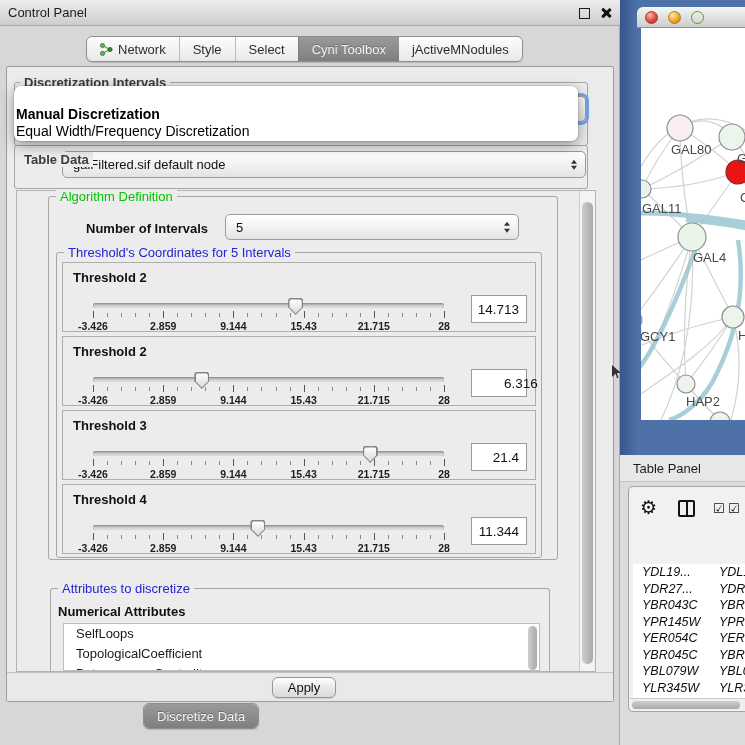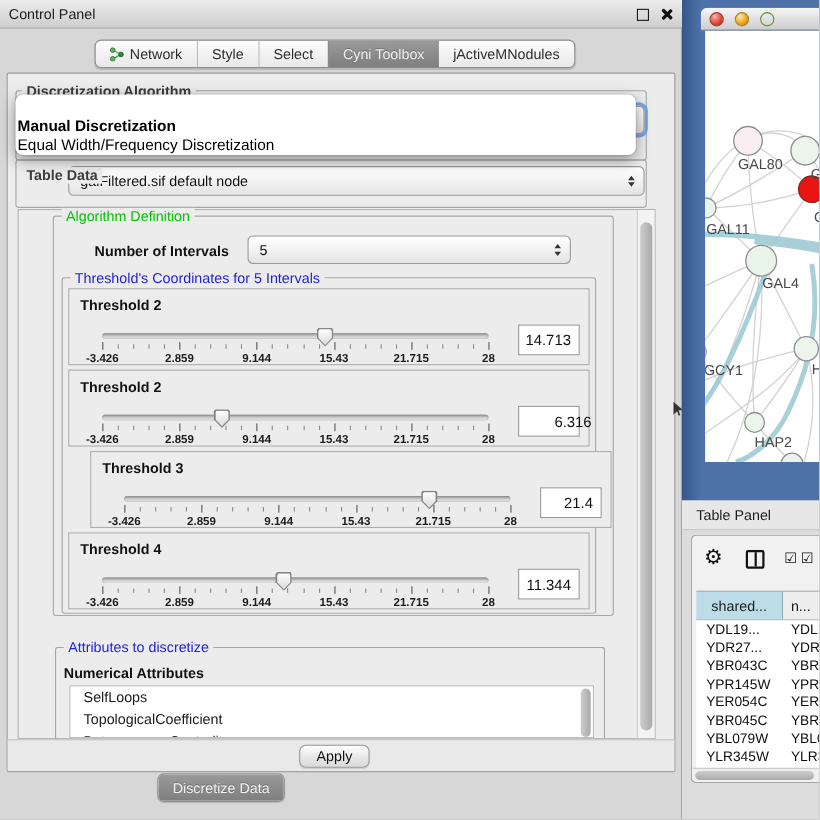--- a/index.html
+++ b/index.html
@@ -84,21 +84,21 @@
   .tp-header span{position:absolute;left:13px;top:6px;font-size:13px;color:#1c1c1c;}
   .tp-body{left:628px;top:486px;width:117px;height:226px;background:#f1f1f1;border:1px solid #a3a3a3;border-right:none;border-radius:5px 0 0 5px;}
   .gear{position:absolute;font-family:"DejaVu Sans",sans-serif;font-size:19px;color:#111;line-height:1;}
   .split-icon{position:absolute;width:17px;height:17px;border:2px solid #111;border-radius:2px;}
   .split-icon::before{content:"";position:absolute;left:5.5px;top:0;width:2px;height:13px;background:#111;}
   .cb-icon{position:absolute;font-family:"DejaVu Sans",sans-serif;font-size:13px;color:#111;line-height:1;}
   .tp-headrow{position:absolute;left:4px;top:50px;right:0;height:27px;display:flex;border-top:1px solid #9f9f9f;border-bottom:1px solid #9f9f9f;font-size:13px;color:#1a1a1a;}
   .tp-hc1{width:79px;background:#bcdde8;border-right:1px solid #8aa7b1;display:flex;align-items:center;justify-content:center;}
   .tp-hc2{flex:1;background:#ededed;display:flex;align-items:center;padding-left:7px;}
   .tp-rows{position:absolute;left:4px;top:77px;right:0;height:138px;overflow:hidden;background:#fff;}
-  .tp-row{display:flex;height:16.5px;line-height:16.5px;font-size:12.5px;color:#0d0d0d;}
+  .tp-row{display:flex;height:16.5px;line-height:16.5px;font-size:12.5px;color:#0d0d0d;font-style:italic;}
   .tp-cell{white-space:nowrap;overflow:hidden;}
   .tp-cell.c0{width:79px;padding-left:9px;}
   .tp-cell.c1{flex:1;padding-left:7px;}
 
   .cursor{width:9px;height:13px;background:#333;clip-path:polygon(0 0,100% 62%,55% 62%,72% 100%,55% 100%,40% 68%,0 92%);}
   svg text{font-family:"Liberation Sans",sans-serif;}
 </style>
 </head>
 <body>
 
@@ -134,21 +134,21 @@
         </div>
       <div class="seg">
           <span>jActiveMNodules</span>
         </div>
     </div>
   </div>
 
   <div class="abs content-panel"></div>
 
   <div class="abs group" style="left:14px;top:82px;width:574px;height:64px;"></div>
-  <div class="abs group-label lbl-dark" style="left:20px;top:75px;">Discretization Algorithm</div>
+  <div class="abs group-label lbl-dark" style="left:20px;top:75px;">Discretization Intervals</div>
 
   <div class="abs combo focusring" style="left:60px;top:96px;width:526px;height:26px;z-index:5;">
     <div class="stepper">
         <span class="tri-up"></span>
         <span class="tri-dn"></span>
       </div>
   </div>
 
   <div class="abs group" style="left:14px;top:145px;width:574px;height:44px;"></div>
   <div class="abs group-label lbl-dark" style="left:20px;top:152px;z-index:2;">Table Data</div>
@@ -260,21 +260,21 @@
           <span style="left: 20%;">2.859</span>
           <span style="left: 40%;">9.144</span>
           <span style="left: 60%;">15.43</span>
           <span style="left: 80%;">21.715</span>
           <span style="left: 100%;">28</span>
         </div>
     </div>
     <div class="valfield abs" style="left:408px;top:32px;width:56px;height:28px;padding-left:32px;">6.316</div>
   </div>
 
-  <div class="abs thrbox" style="left:62px;top:410px;width:474px;height:70px;margin-left:20px;">
+  <div class="abs thrbox" style="left:62px;top:410px;width:474px;height:70px;">
     <div class="thr-label">Threshold 3</div>
     <div class="slider" style="left:30px;top:34px;width:351px;">
       <div class="track"></div>
       <div class="handle" style="left: 78.9983%;"></div>
       <div class="ticks">
           <div class="tick major" style="left: 0%;"></div>
           <div class="tick" style="left: 4%;"></div>
           <div class="tick" style="left: 8%;"></div>
           <div class="tick" style="left: 12%;"></div>
           <div class="tick" style="left: 16%;"></div>
@@ -448,24 +448,20 @@
   </div>
 
   <div class="abs tp-header">
     <span>Table Panel</span>
   </div>
   <div class="abs tp-body">
     <span class="gear" style="left:11px;top:11px;">⚙</span>
     <span class="split-icon" style="left:49px;top:13px;"></span>
     <span class="cb-icon" style="left:84px;top:15px;">☑</span>
     <span class="cb-icon" style="left:99px;top:15px;">☑</span>
-    <div class="tp-headrow">
-      <div class="tp-hc1">shared...</div>
-      <div class="tp-hc2">n...</div>
-    </div>
     <div class="tp-rows">
         <div class="tp-row">
           <div class="tp-cell c0">YDL19...</div>
           <div class="tp-cell c1">YDL1</div>
         </div>
         <div class="tp-row">
           <div class="tp-cell c0">YDR27...</div>
           <div class="tp-cell c1">YDR2</div>
         </div>
         <div class="tp-row">

